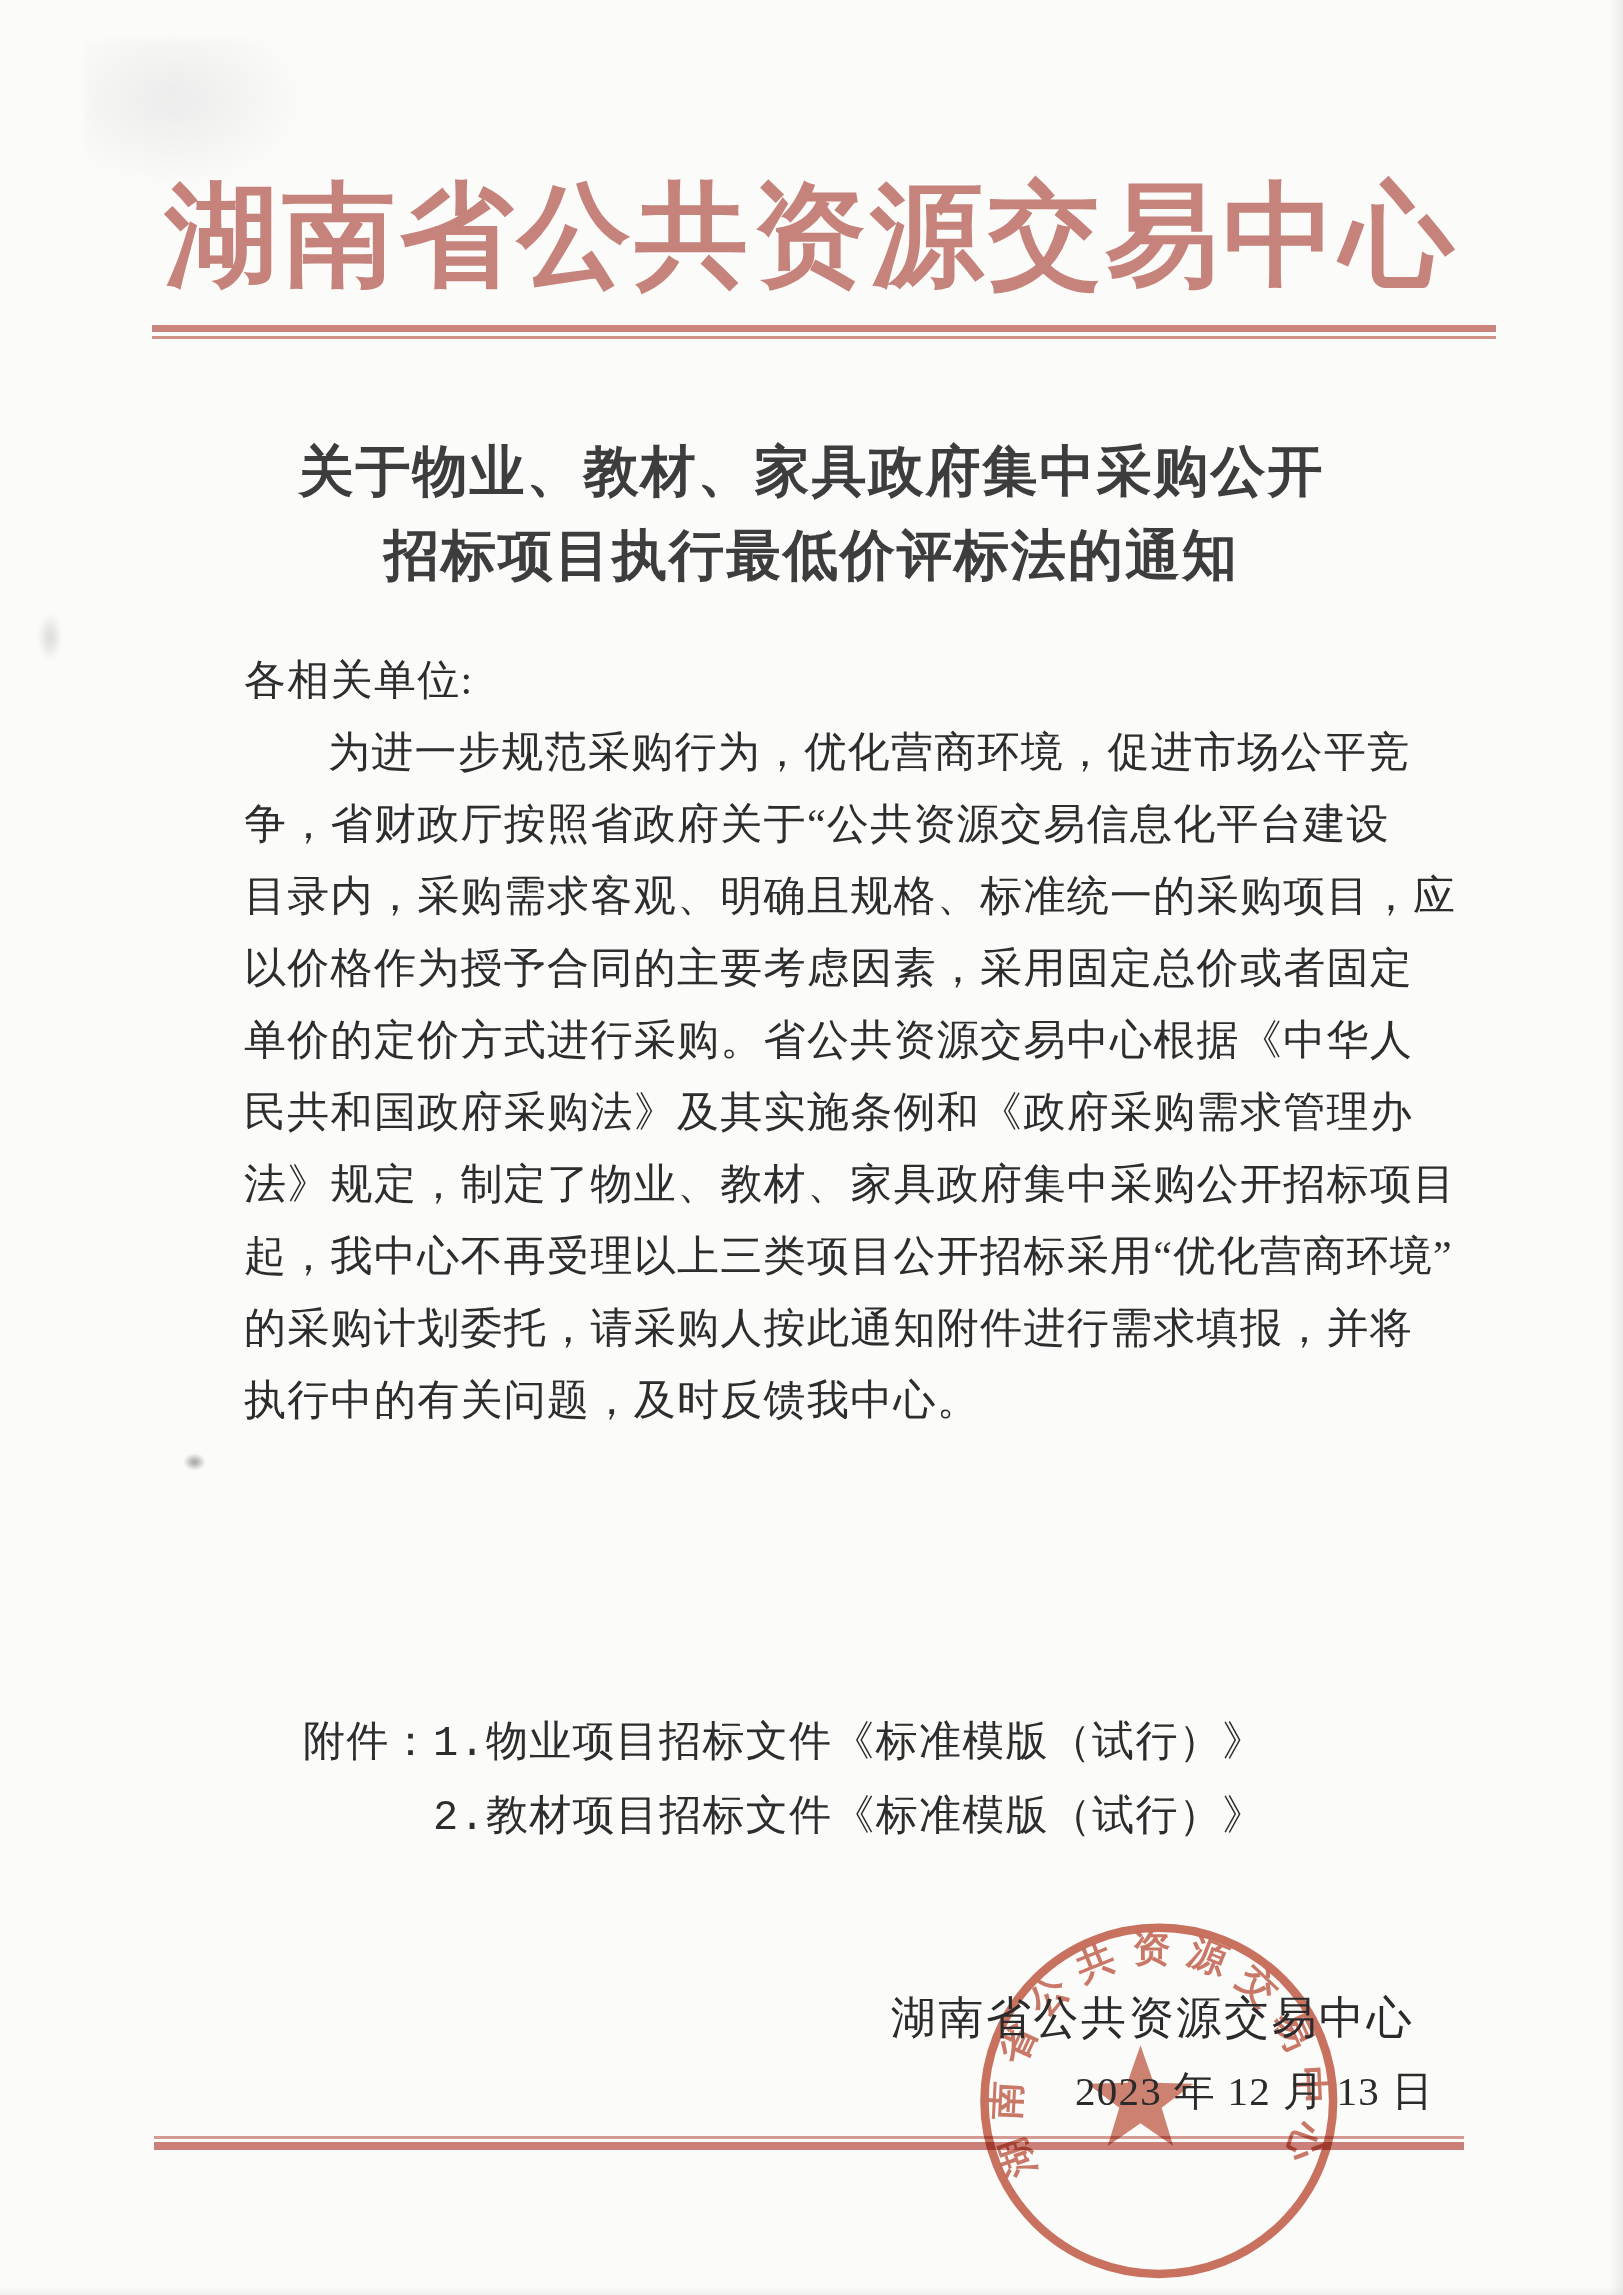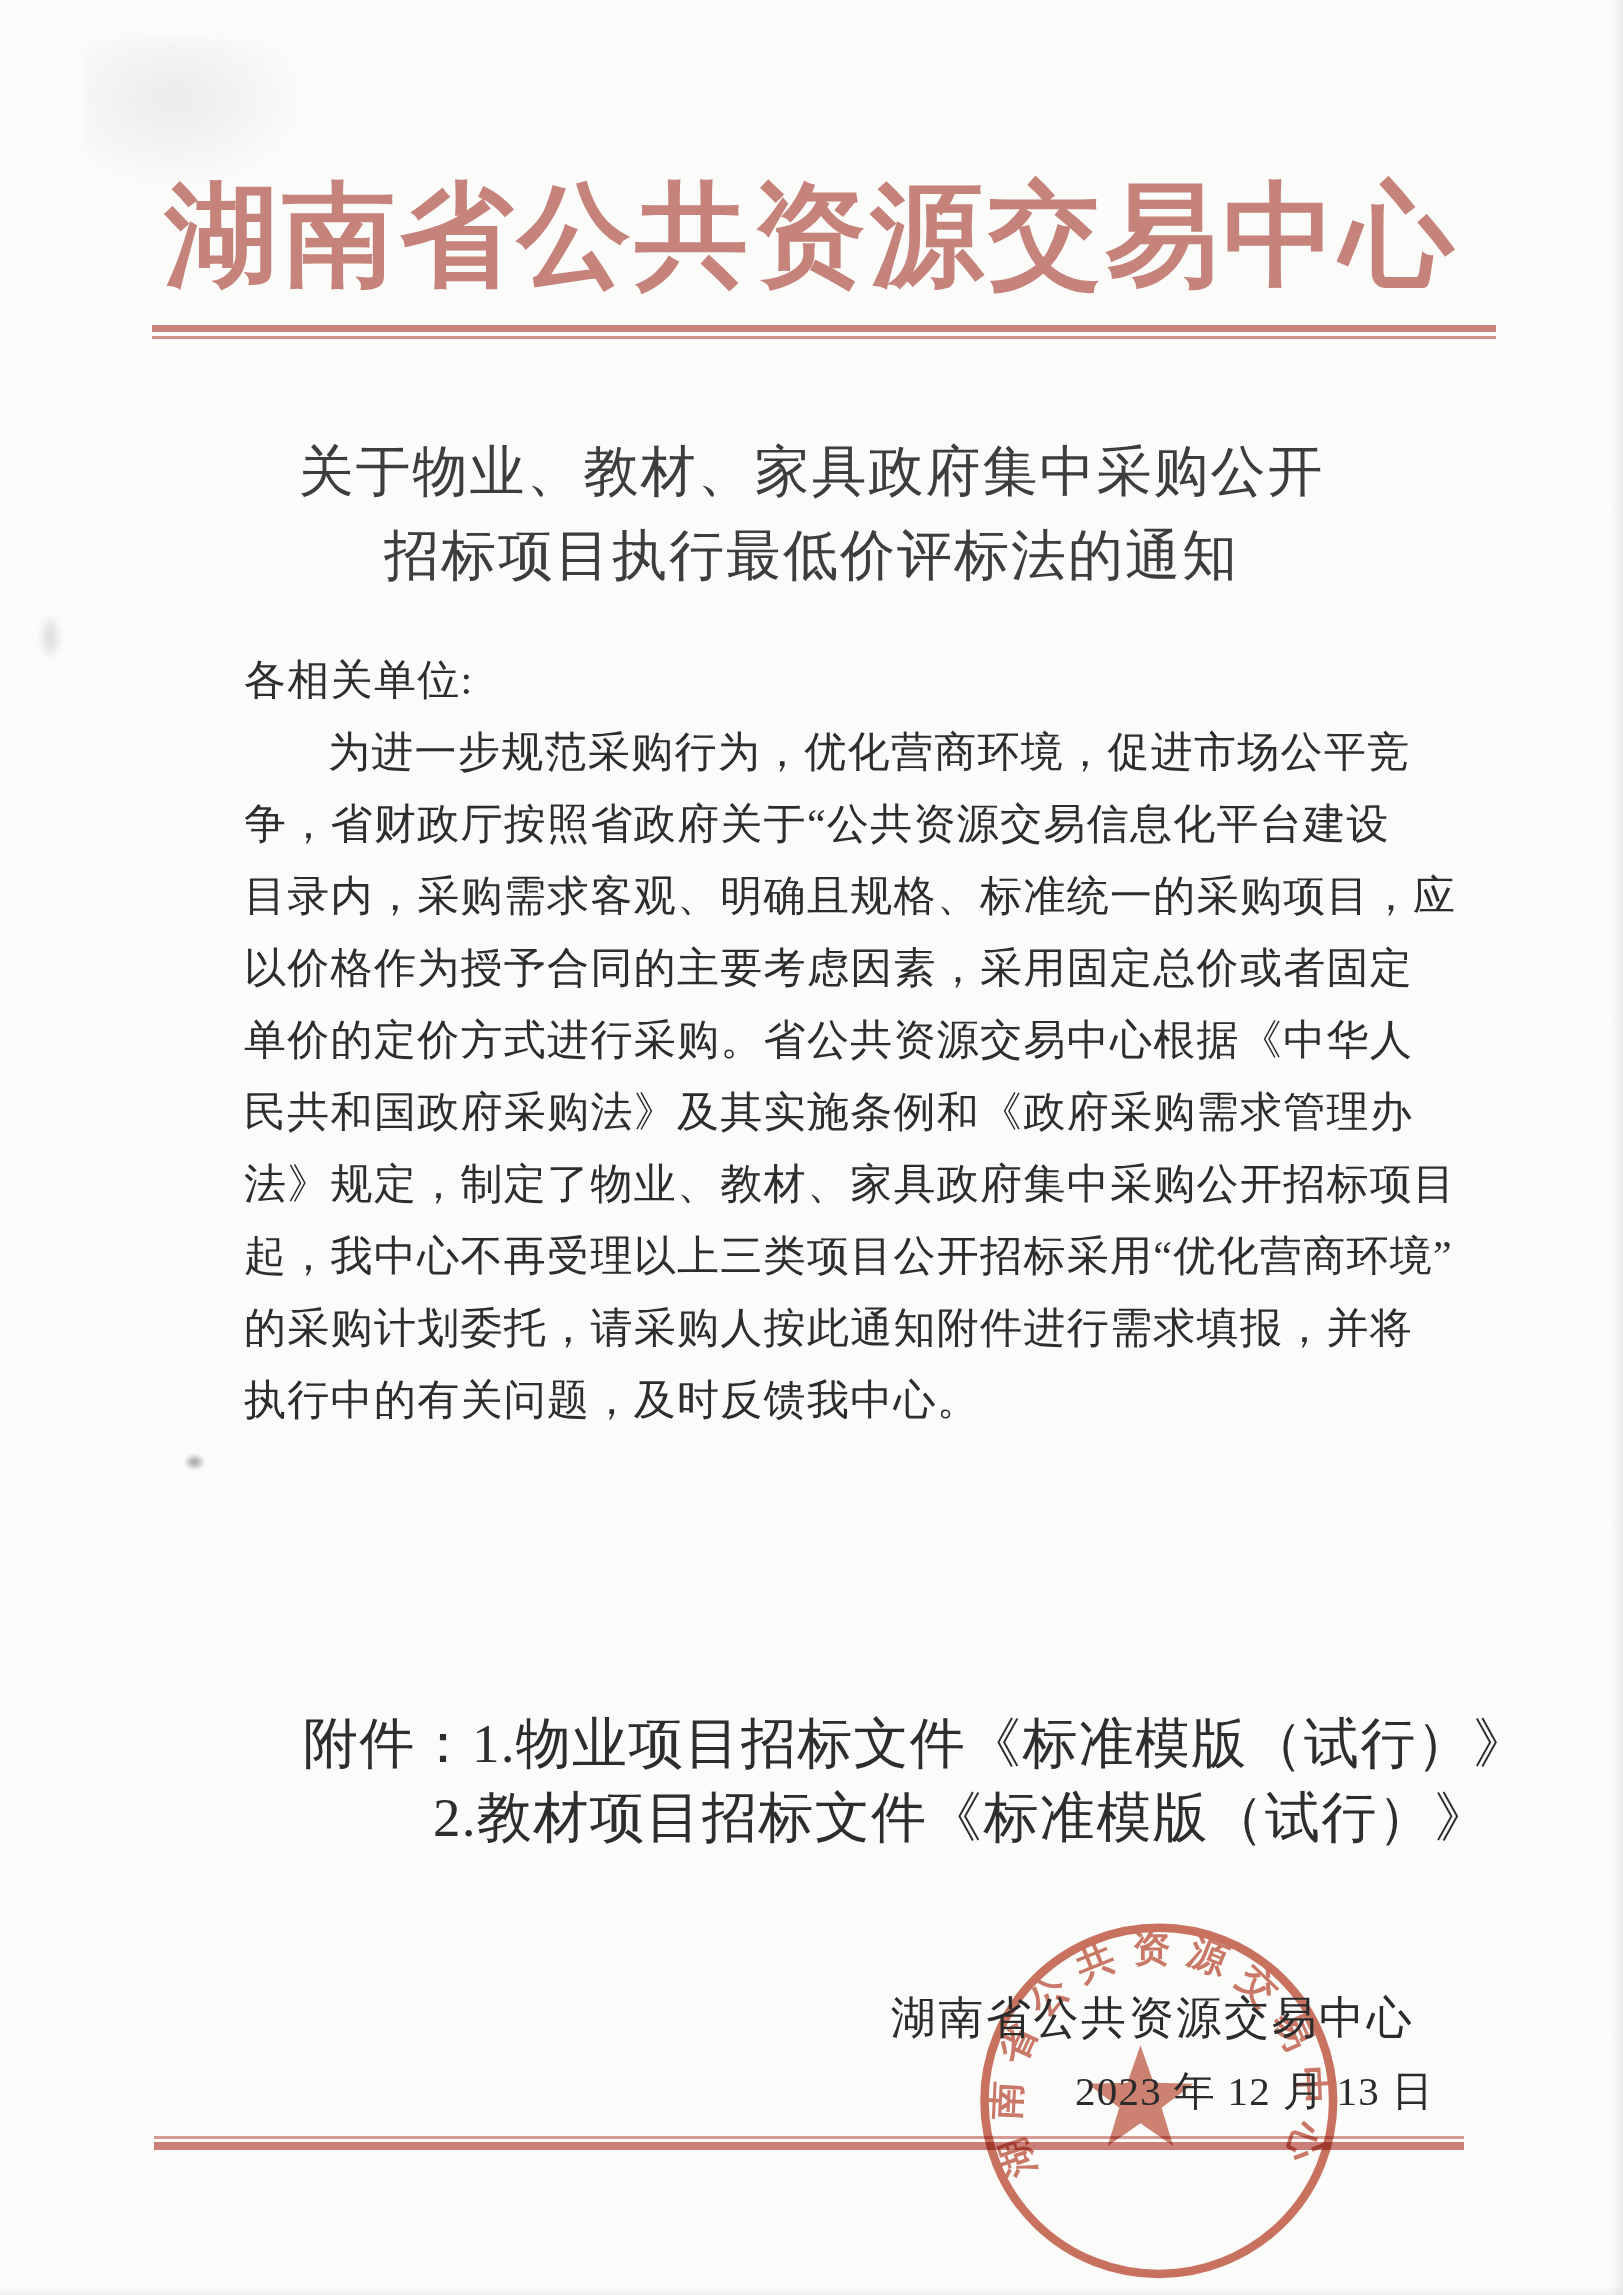--- a/index.html
+++ b/index.html
@@ -26,21 +26,21 @@
   }
   .rule { position:absolute; }
   .rule-thick { left:152px; top:325px; width:1344px; height:7.2px; background:#c9857c; }
   .rule-thin  { left:152px; top:336px; width:1344px; height:2.6px;  background:#d09388; }
 
   
   .doc-title {
     position:absolute; left:0; right:0; top:429px;
     text-align:center;
     font-family:"Liberation Sans", sans-serif;
-    font-weight:400;
+    font-weight:700;
     font-size:55px;
     line-height:84px;
     letter-spacing:2px;
     color:#3d3d3d;
   }
 
   
   .body-text {
     position:absolute; left:221px; top:644px; width:1215px;
     font-family:"Liberation Serif", serif;
@@ -49,22 +49,22 @@
     letter-spacing:1.3px;
     color:#2d2d2d;
     margin-left:23px;
   }
   .body-text .line { white-space:nowrap; }
   .body-text .line.indent { text-indent:84px; }
 
   
   .attachments {
     position:absolute; left:303px; top:1707px;
-    font-family:Liberation Serif, serif;
-    font-size:55px;
+    font-family:Liberation Mono, monospace;
+    font-size:42px;
     line-height:74px;
     letter-spacing:1.3px;
     color:#2d2d2d;
   }
   .att-line { white-space:nowrap; }
   .att-line.hang { padding-left:130px; }
 
   
   .signature {
     position:absolute; left:871px; top:1982px; width:563px;

